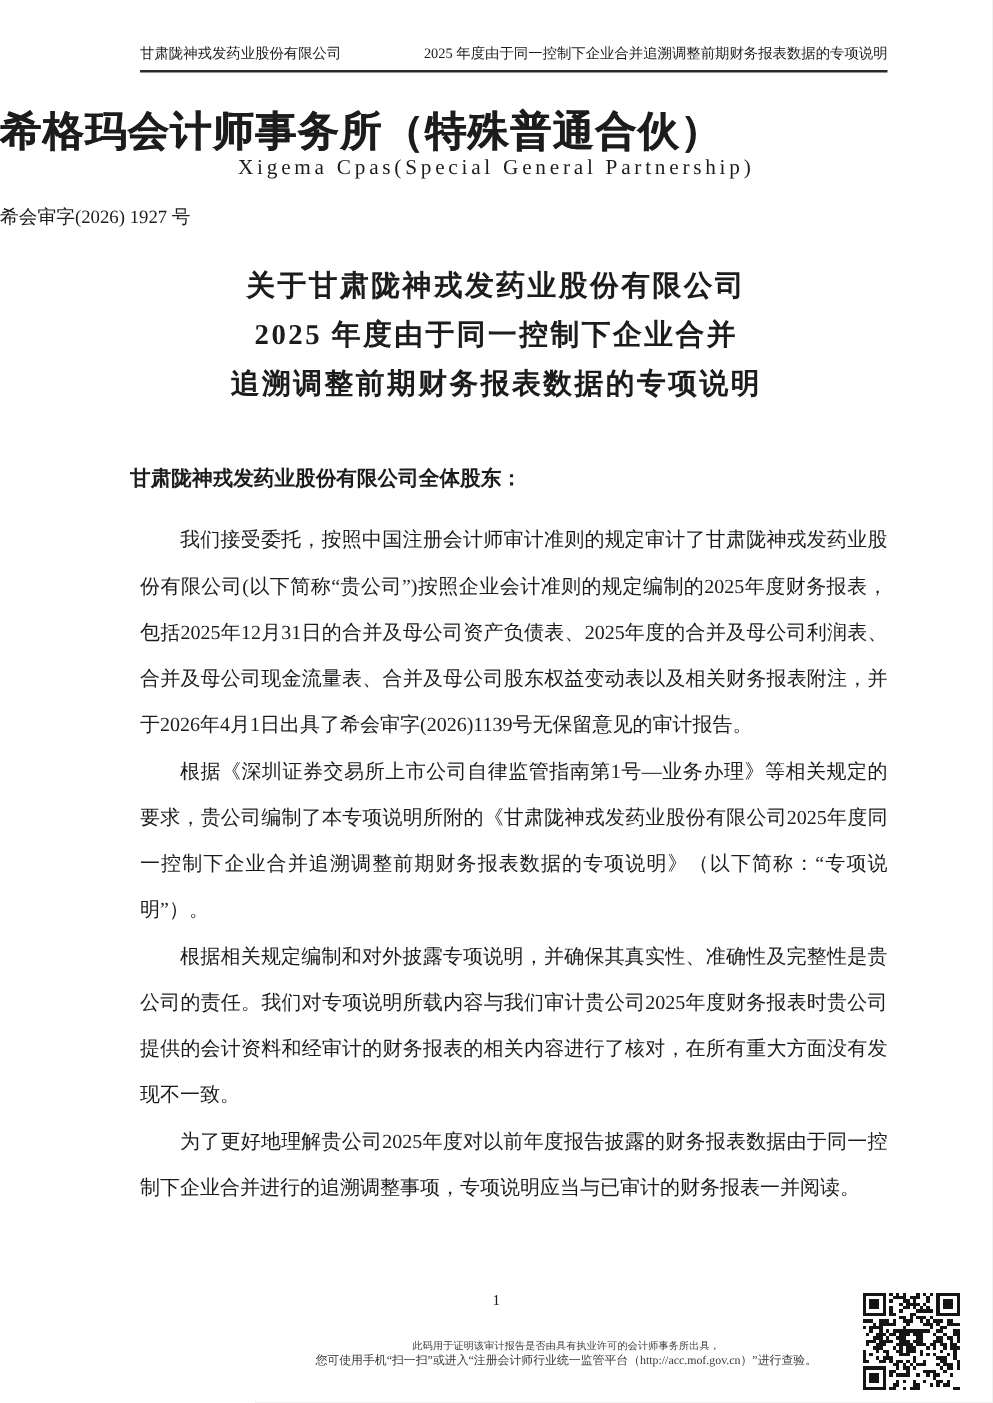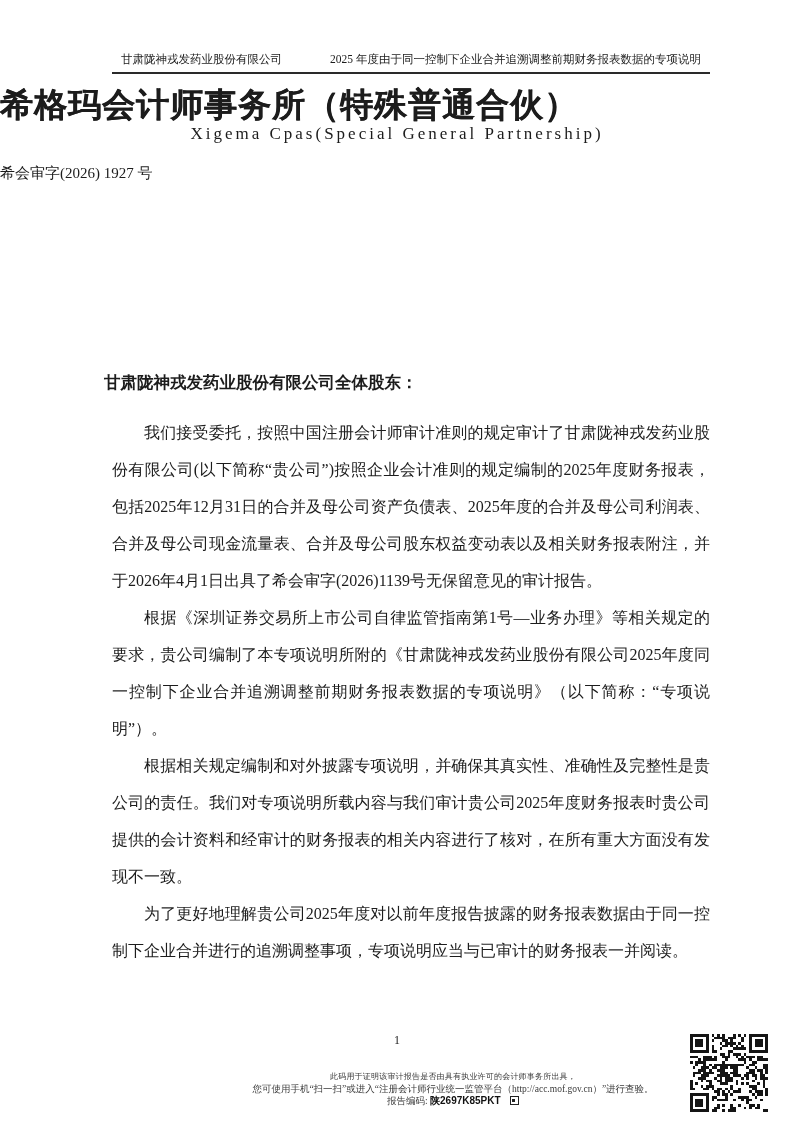--- a/index.html
+++ b/index.html
@@ -7,22 +7,22 @@
     position:relative;
     width:794px;height:1122px;
     margin:0 auto;
     background:#ffffff;
     font-family:"Liberation Serif","DejaVu Serif",serif;
     color:#1c1c1c;
     overflow:hidden;
   }
   
   .hdr{
-    position:absolute;left:112px;top:52px;width:598px;
-    display:flex;justify-content:center;align-items:flex-end;
+    position:absolute;left:112px;top:36px;width:598px;
+    display:flex;justify-content:space-between;align-items:flex-end;
     font-size:11.5px;line-height:15px;
     padding-bottom:5px;border-bottom:2px solid #2a2a2a;
     white-space:nowrap;
     gap:48px;
   }
   
   .firm-cn{
     position:absolute;top:83px;left:0;width:100%;
     text-align:left;font-size:33px;font-weight:900;
     letter-spacing:1px;
@@ -89,40 +89,40 @@
 
   <div class="hdr">
     <span>甘肃陇神戎发药业股份有限公司</span>
     <span>2025 年度由于同一控制下企业合并追溯调整前期财务报表数据的专项说明</span>
   </div>
 
   <div class="firm-cn">希格玛会计师事务所（特殊普通合伙）</div>
   <div class="firm-en">Xigema Cpas(Special General Partnership)</div>
   <div class="doc-no">希会审字(2026) 1927 号</div>
 
+  <div class="main-title">
+    <div>关于甘肃陇神戎发药业股份有限公司</div>
+    <div>2025 年度由于同一控制下企业合并</div>
+    <div>追溯调整前期财务报表数据的专项说明</div>
+  </div>
 
   <div class="salutation">甘肃陇神戎发药业股份有限公司全体股东：</div>
 
   <div class="body-text">
     <p>我们接受委托，按照中国注册会计师审计准则的规定审计了甘肃陇神戎发药业股份有限公司(以下简称“贵公司”)按照企业会计准则的规定编制的2025年度财务报表，包括2025年12月31日的合并及母公司资产负债表、2025年度的合并及母公司利润表、合并及母公司现金流量表、合并及母公司股东权益变动表以及相关财务报表附注，并于2026年4月1日出具了希会审字(2026)1139号无保留意见的审计报告。</p>
     <p>根据《深圳证券交易所上市公司自律监管指南第1号—业务办理》等相关规定的要求，贵公司编制了本专项说明所附的《甘肃陇神戎发药业股份有限公司2025年度同一控制下企业合并追溯调整前期财务报表数据的专项说明》（以下简称：“专项说明”）。</p>
     <p>根据相关规定编制和对外披露专项说明，并确保其真实性、准确性及完整性是贵公司的责任。我们对专项说明所载内容与我们审计贵公司2025年度财务报表时贵公司提供的会计资料和经审计的财务报表的相关内容进行了核对，在所有重大方面没有发现不一致。</p>
     <p>为了更好地理解贵公司2025年度对以前年度报告披露的财务报表数据由于同一控制下企业合并进行的追溯调整事项，专项说明应当与已审计的财务报表一并阅读。</p>
   </div>
 
   <div class="page-num">1</div>
 
   <div class="foot-note">
     <div class="l1">此码用于证明该审计报告是否由具有执业许可的会计师事务所出具，</div>
     <div>您可使用手机“扫一扫”或进入“注册会计师行业统一监管平台（http://acc.mof.gov.cn）”进行查验。</div>
-    <div>
-      <span>报告编码:</span>
-      <span class="code-val">陕2697K85PKT</span>
-      <span class="sq-icon"><span></span></span>
-    </div>
   </div>
 
   <div class="qr">
     <svg id="qr-svg" viewBox="0 0 29 29" xmlns="http://www.w3.org/2000/svg">
         <rect x="0" y="0" width="7" height="1" fill="#151515"></rect>
         <rect x="0" y="6" width="7" height="1" fill="#151515"></rect>
         <rect x="0" y="1" width="1" height="5" fill="#151515"></rect>
         <rect x="6" y="1" width="1" height="5" fill="#151515"></rect>
         <rect x="2" y="2" width="3" height="3" fill="#151515"></rect>
         <rect x="22" y="0" width="7" height="1" fill="#151515"></rect>

